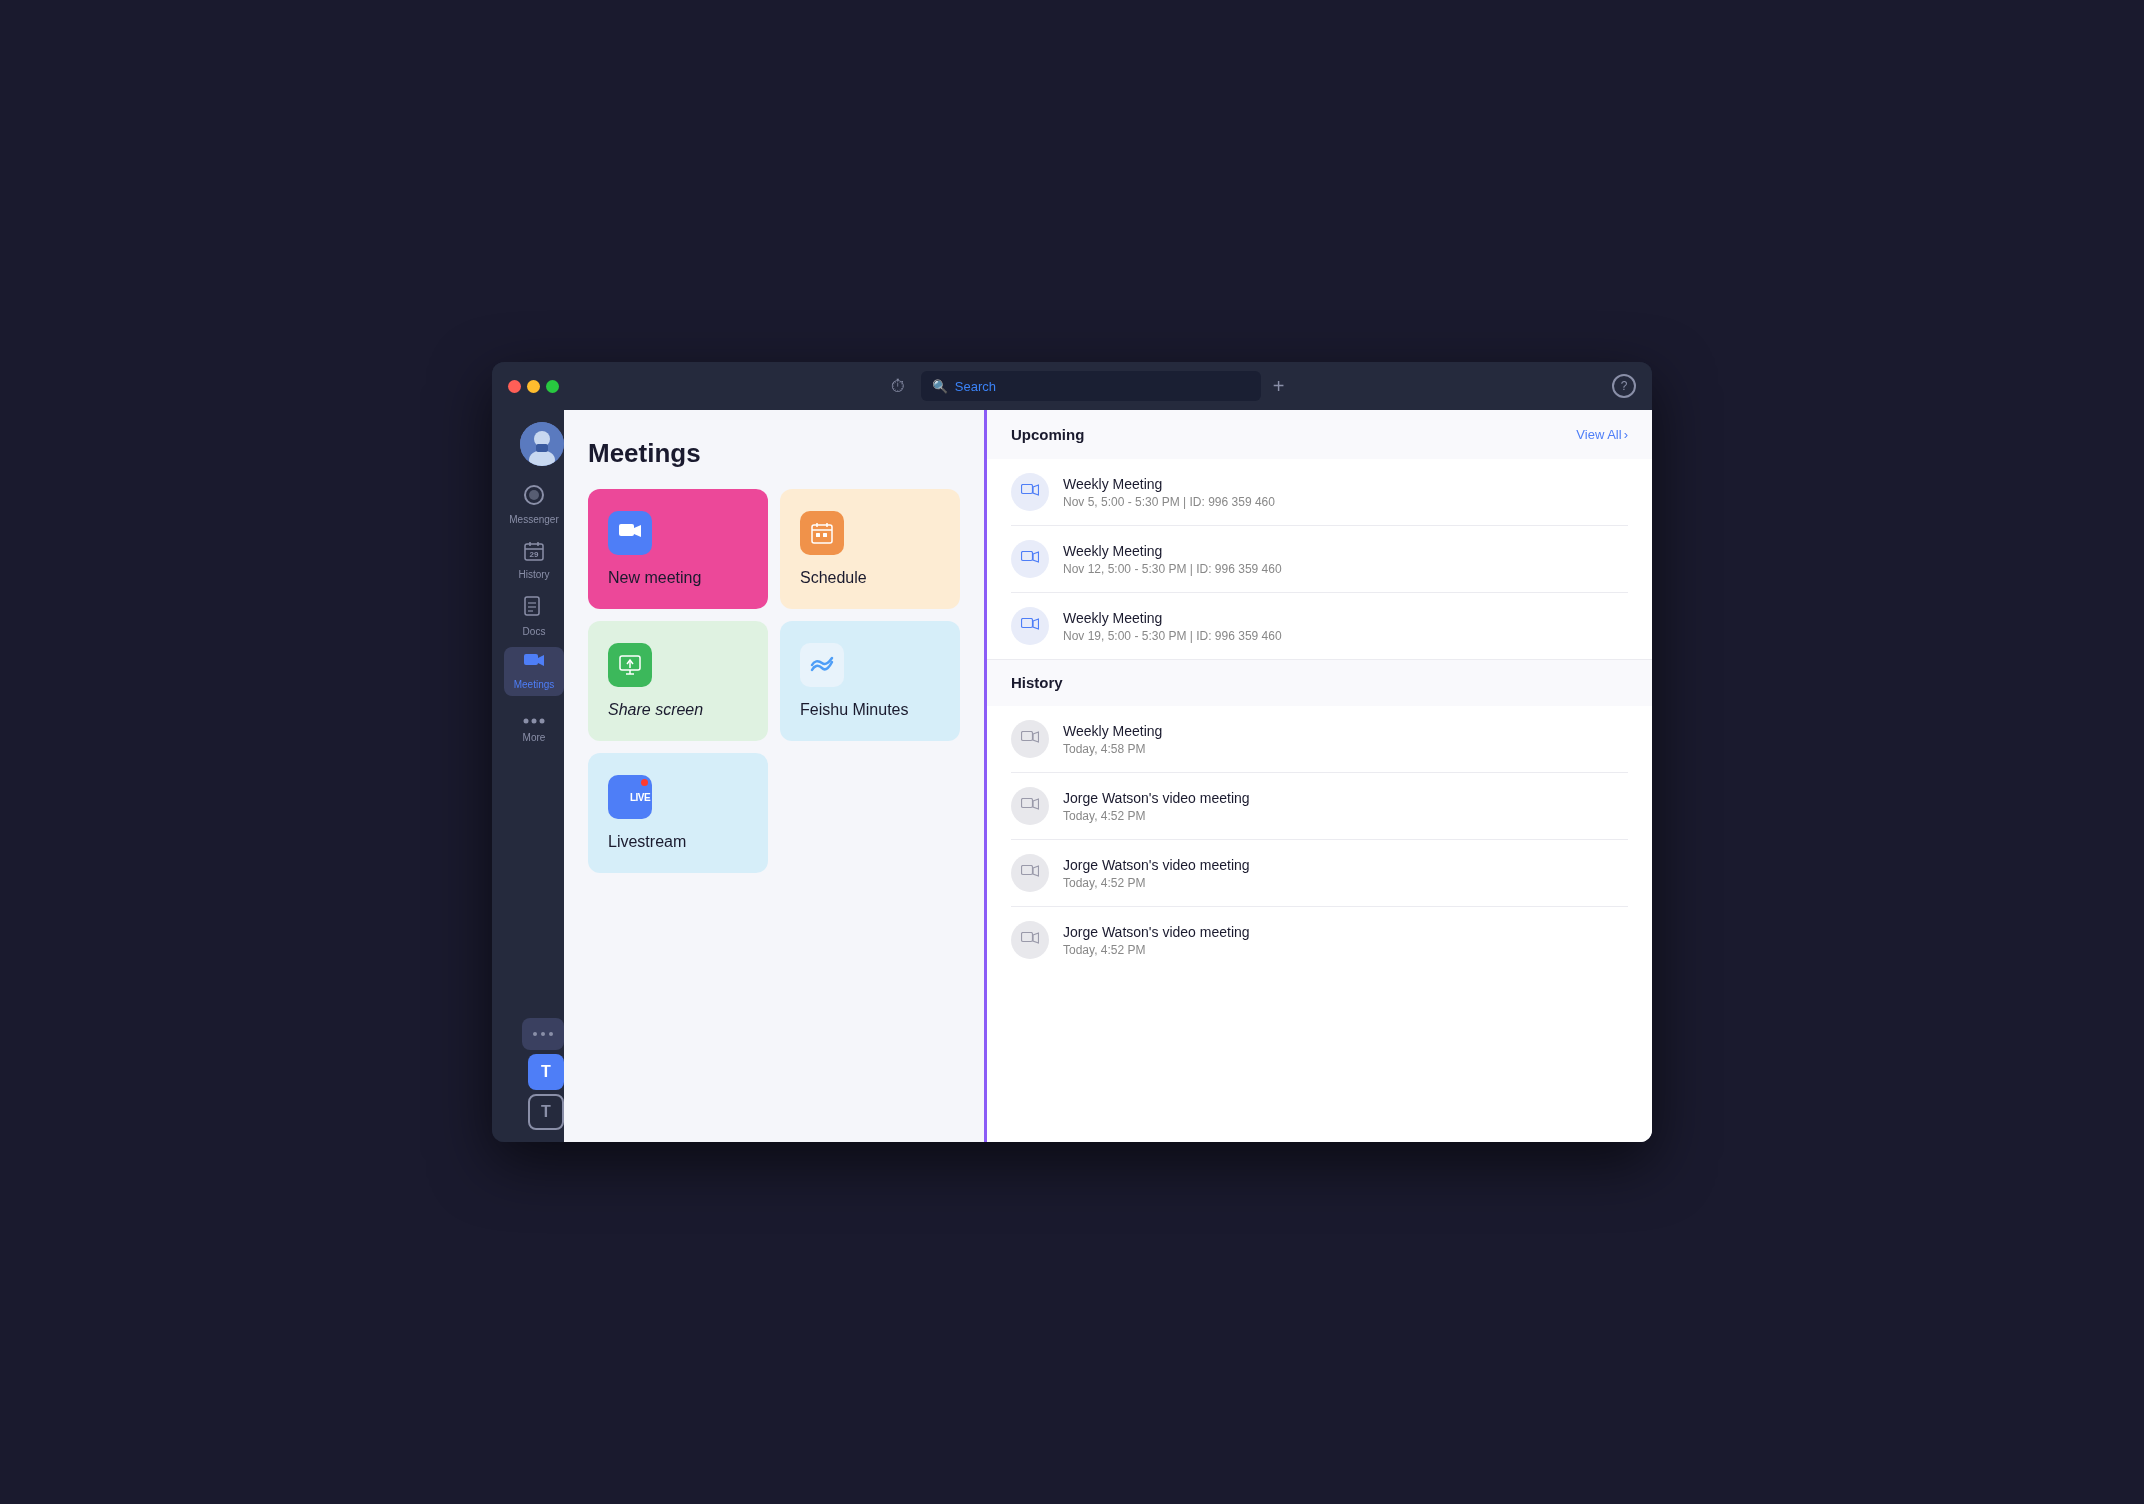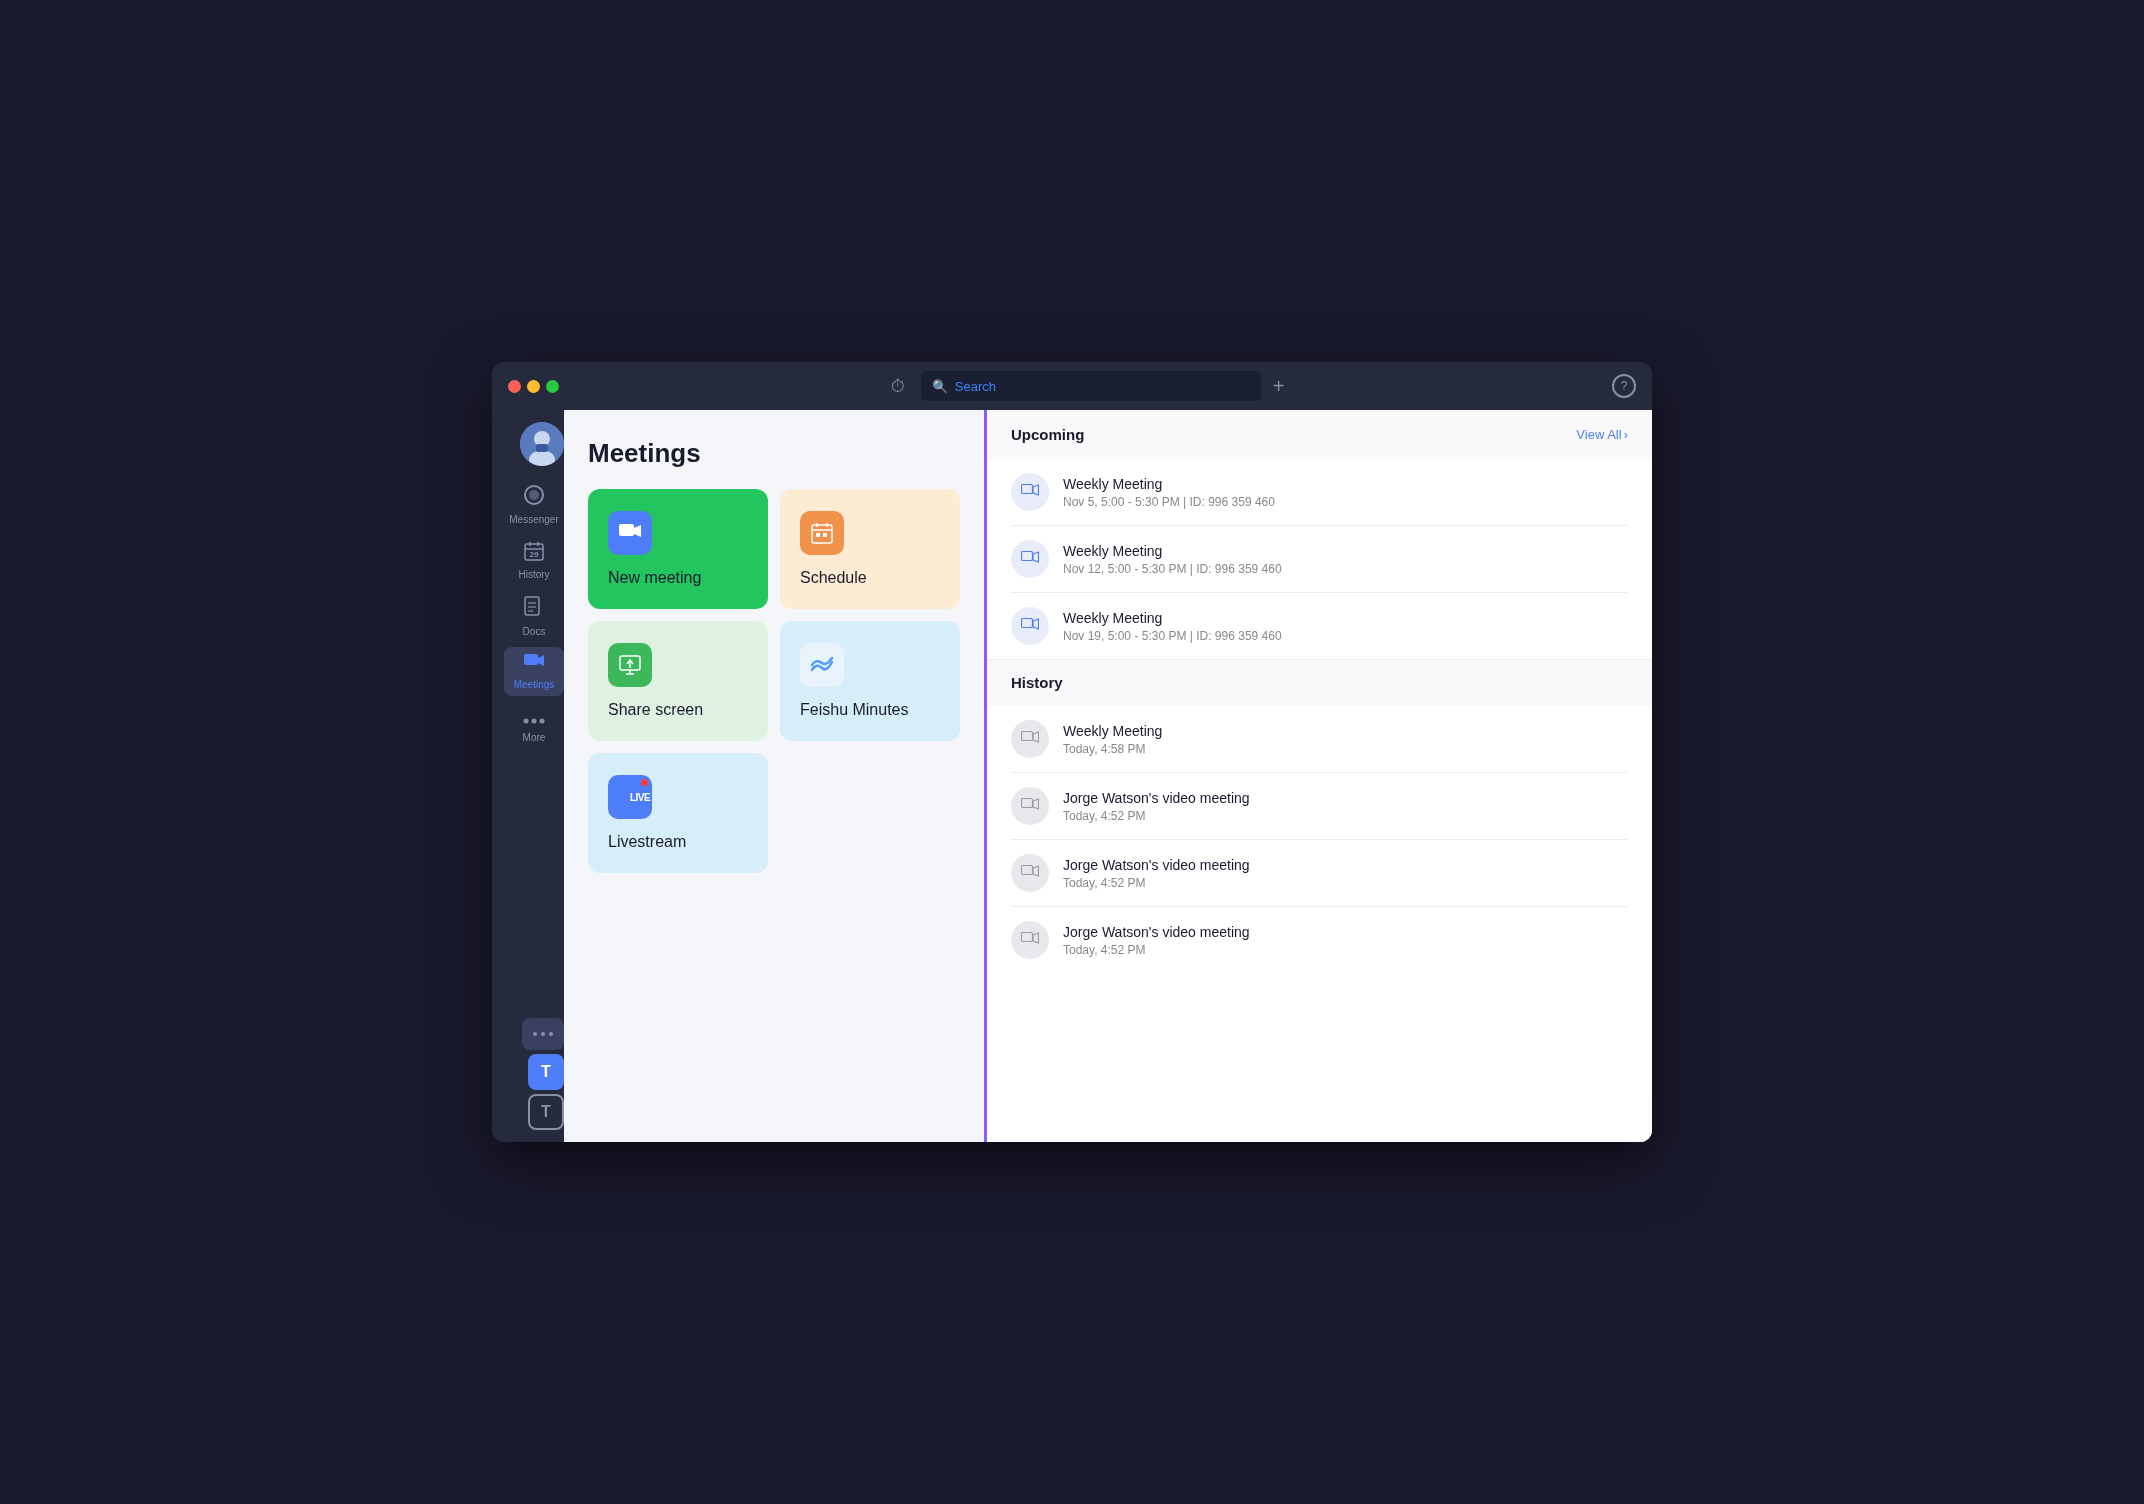--- a/index.html
+++ b/index.html
@@ -232,23 +232,23 @@
     }
     .action-card {
       border-radius: 12px;
       padding: 22px 20px;
       cursor: pointer;
       display: flex;
       flex-direction: column;
       gap: 14px;
       transition: opacity 0.15s;
     }
-    .action-card.blue { background: #22c55e; }
+    .action-card.blue { background: #ec4899; }
     .action-card.orange { background: #fdecd3; }
-    .action-card.green { background: #dff2e1; }
+    .action-card.green { background: #dff2e1; font-style: italic; }
     .action-card.lightblue { background: #d6eef9; }
     .action-icon {
       width: 44px;
       height: 44px;
       border-radius: 10px;
       display: flex;
       align-items: center;
       justify-content: center;
       font-size: 22px;
     }

